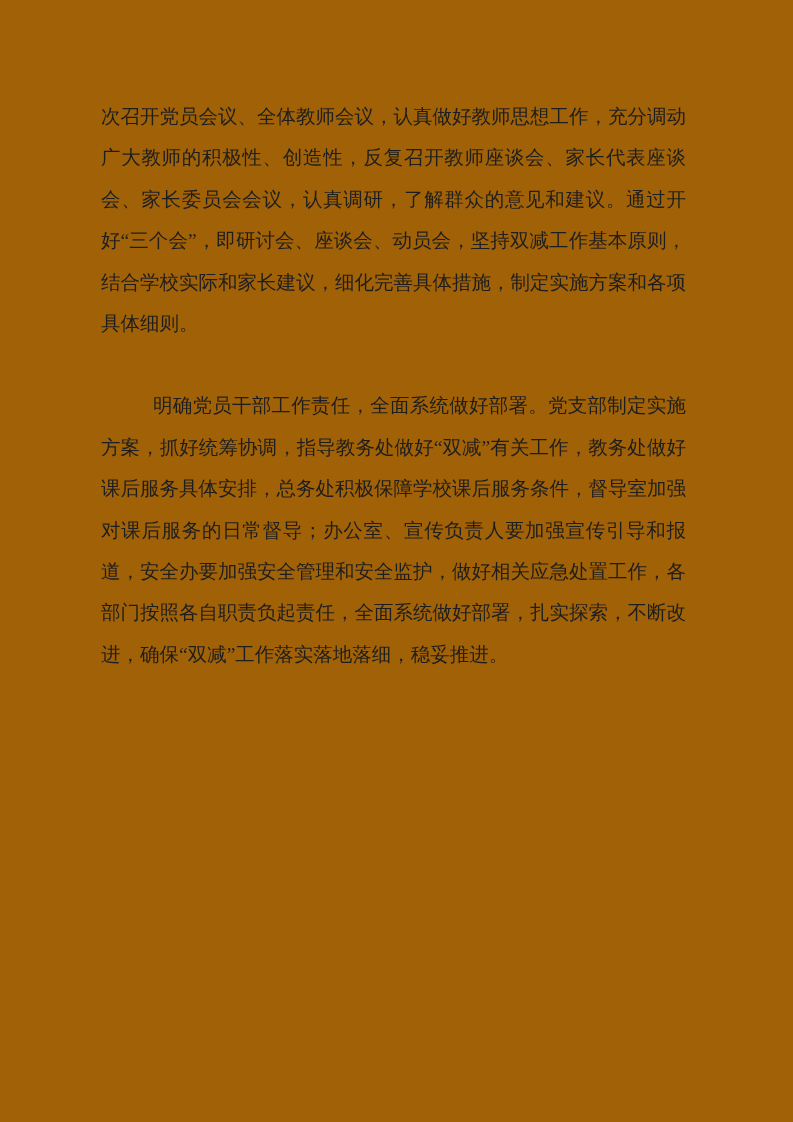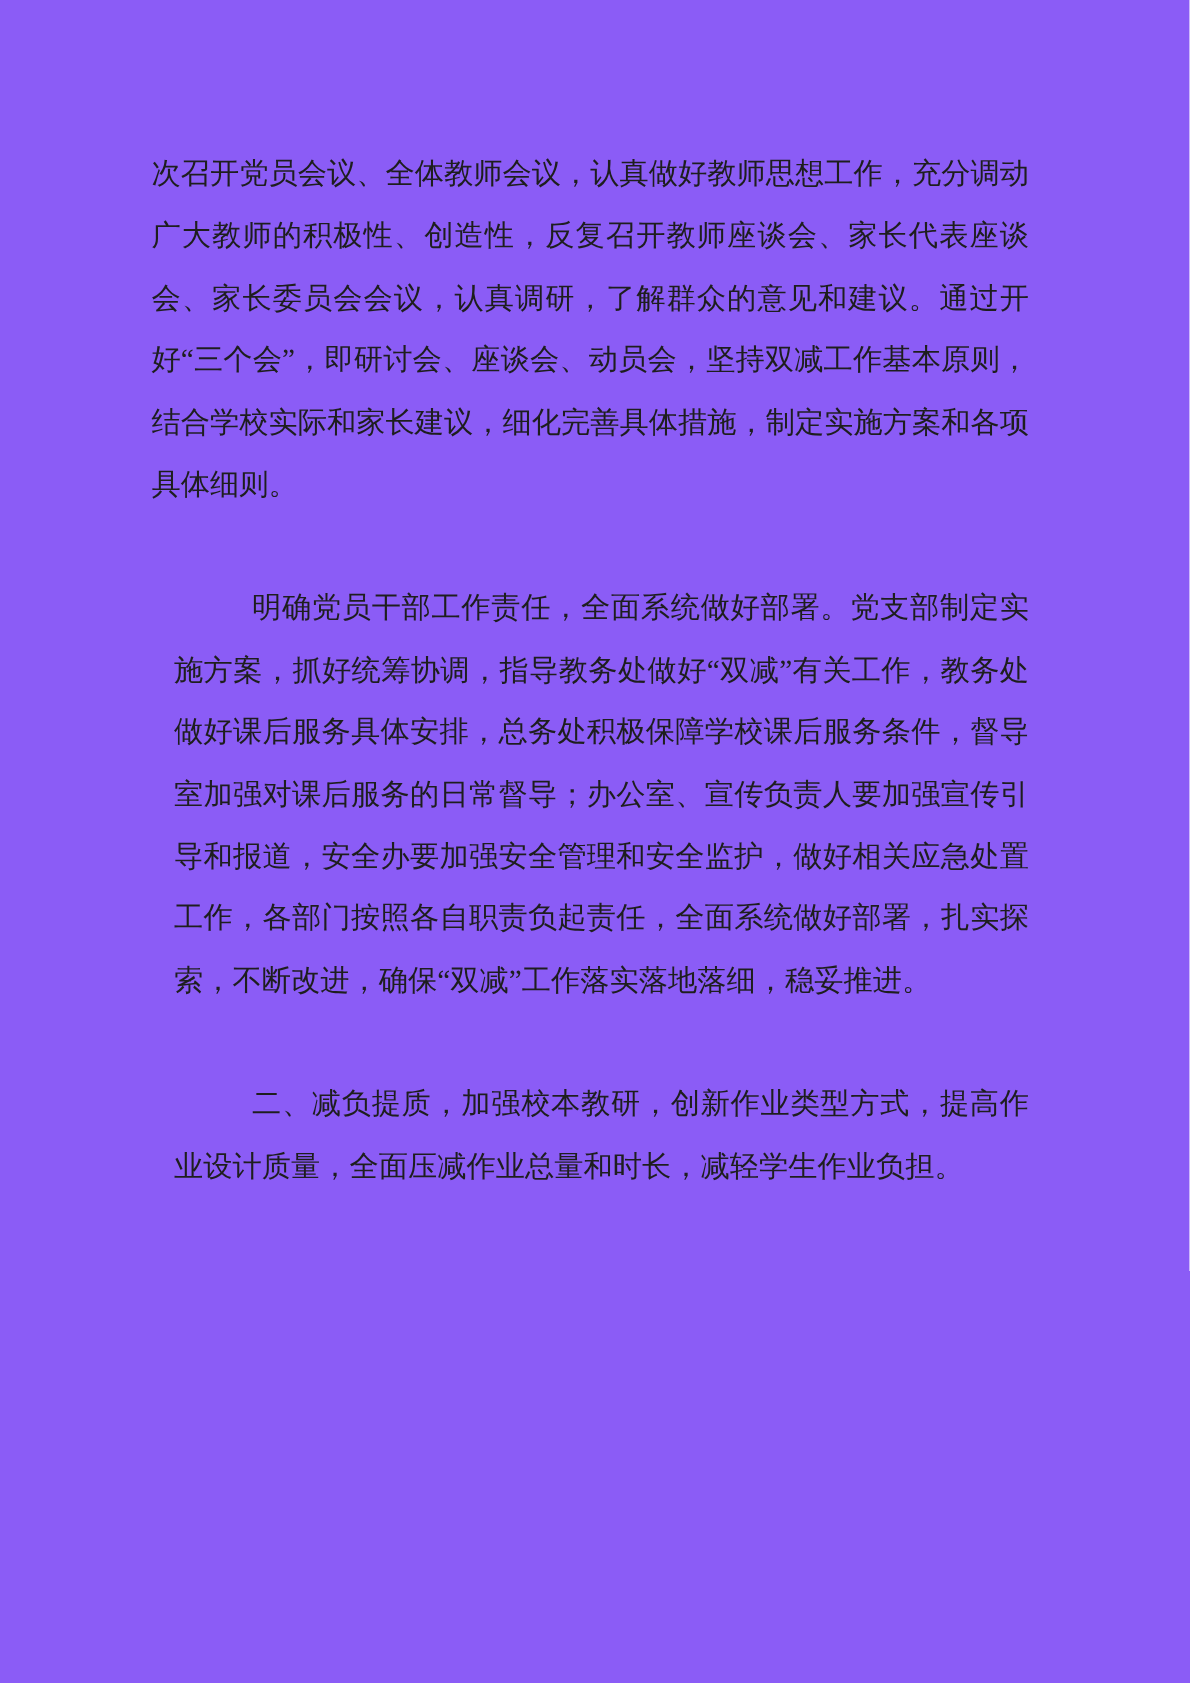--- a/index.html
+++ b/index.html
@@ -4,46 +4,44 @@
 <style>
   html, body {
     margin: 0;
     padding: 0;
     background: #ffffff;
   }
   .page {
     position: relative;
     width: 793px;
     height: 1122px;
-    background: #8b5cf6;
+    background: #a16207;
     overflow: hidden;
   }
   .content {
     position: absolute;
     top: 96px;
     left: 101px;
     width: 585px;
   }
   .para {
     margin: 0 0 41px 0;
     font-family: "Liberation Serif", "DejaVu Serif", serif;
     font-size: 19.5px;
     line-height: 41.4px;
     color: #1e1e1e;
     text-align: justify;
     text-justify: inter-character;
     word-break: break-all;
   }
   .para.indent {
     text-indent: 52px;
-    margin-left: 15px;
   }
 </style>
 </head>
 <body>
 
 <div class="page">
   <div class="content">
     <p class="para">次召开党员会议、全体教师会议，认真做好教师思想工作，充分调动广大教师的积极性、创造性，反复召开教师座谈会、家长代表座谈会、家长委员会会议，认真调研，了解群众的意见和建议。通过开好“三个会”，即研讨会、座谈会、动员会，坚持双减工作基本原则，结合学校实际和家长建议，细化完善具体措施，制定实施方案和各项具体细则。</p>
     <p class="para indent">明确党员干部工作责任，全面系统做好部署。党支部制定实施方案，抓好统筹协调，指导教务处做好“双减”有关工作，教务处做好课后服务具体安排，总务处积极保障学校课后服务条件，督导室加强对课后服务的日常督导；办公室、宣传负责人要加强宣传引导和报道，安全办要加强安全管理和安全监护，做好相关应急处置工作，各部门按照各自职责负起责任，全面系统做好部署，扎实探索，不断改进，确保“双减”工作落实落地落细，稳妥推进。</p>
-    <p class="para indent">二、减负提质，加强校本教研，创新作业类型方式，提高作业设计质量，全面压减作业总量和时长，减轻学生作业负担。</p>
   </div>
 </div>
 
 </body></html>

